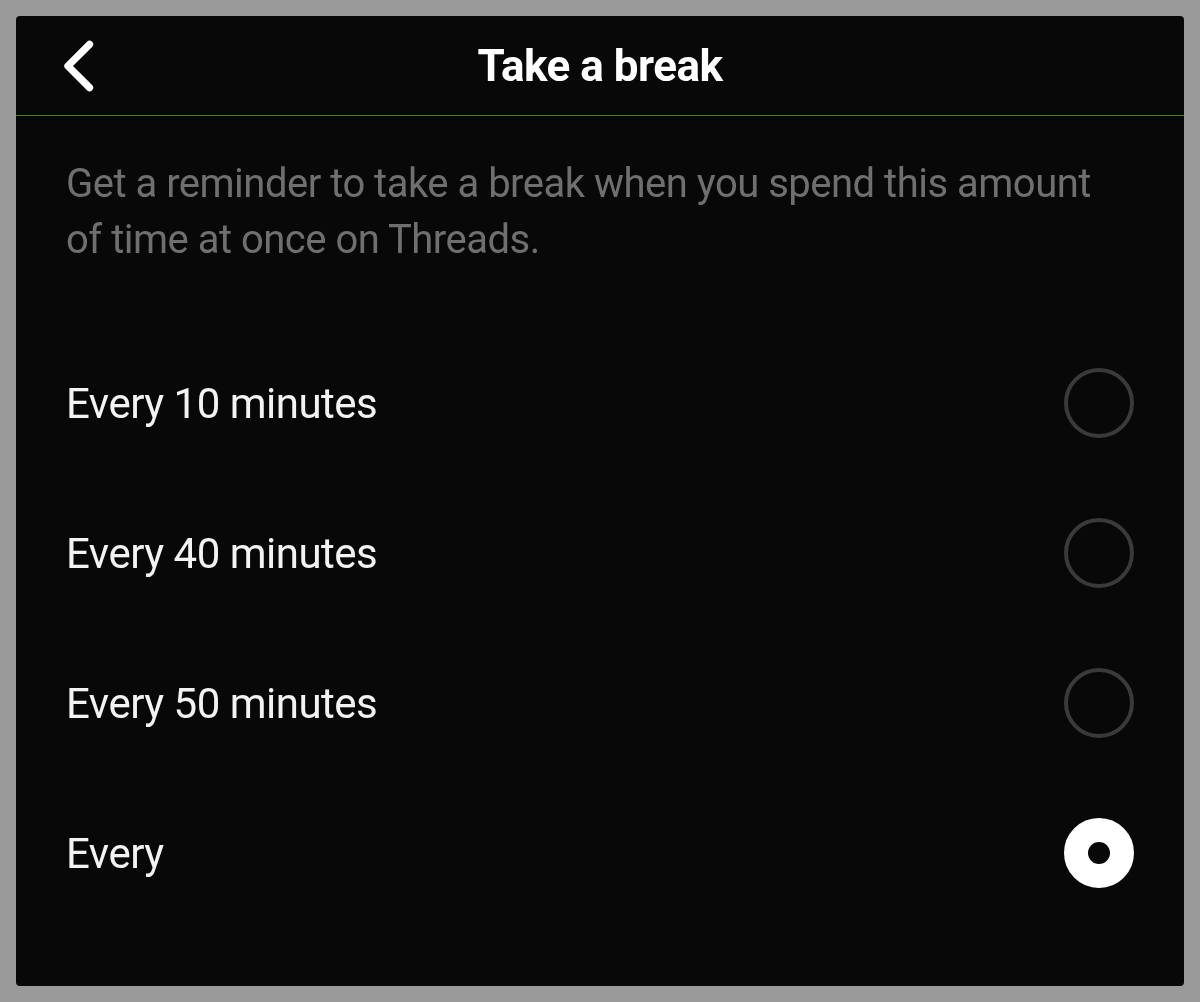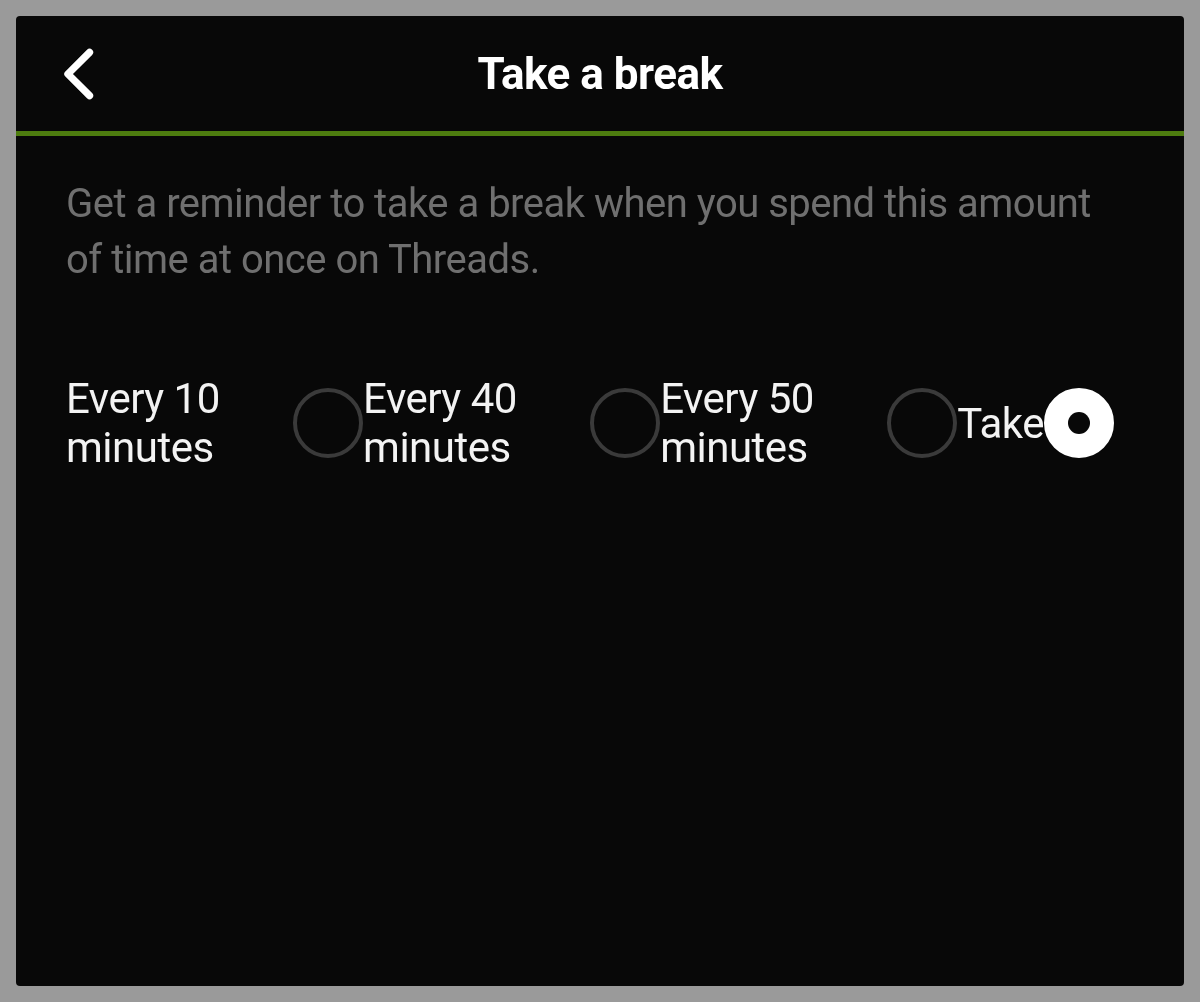--- a/index.html
+++ b/index.html
@@ -20,22 +20,22 @@
       width: 100%;
       height: 100%;
       border-radius: 4px;
       overflow: hidden;
       display: flex;
       flex-direction: column;
     }
     .header {
       display: flex;
       align-items: center;
-      height: 120px;
-      border-bottom: 5px solid #4d7c0f;
+      height: 100px;
+      border-bottom: 1px solid #4d7c0f;
       position: relative;
     }
     .back-button {
       position: absolute;
       left: 36px;
       top: 50%;
       transform: translateY(-50%);
       background: none;
       border: none;
       cursor: pointer;
@@ -50,33 +50,33 @@
     }
     .page-title {
       color: #ffffff;
       font-size: 44px;
       font-weight: 700;
       text-align: center;
       flex: 1;
       letter-spacing: -0.5px;
     }
     .content {
-      padding: 40px 70px 0 50px;
+      padding: 40px 50px 0 50px;
       flex: 1;
     }
     .description {
       color: #6f6f6f;
       font-size: 40px;
       line-height: 1.4;
       margin-bottom: 60px;
       letter-spacing: -0.5px;
     }
     .option-list {
       display: flex;
-      flex-direction: row;
+      flex-direction: column;
     }
     .option-row {
       display: flex;
       align-items: center;
       justify-content: space-between;
       height: 150px;
       cursor: pointer;
     }
     .option-label {
       color: #f3f3f3;
@@ -129,18 +129,18 @@
       </div>
       <div class="option-row">
         <span class="option-label">Every 40 minutes</span>
         <span class="radio"></span>
       </div>
       <div class="option-row">
         <span class="option-label">Every 50 minutes</span>
         <span class="radio"></span>
       </div>
       <div class="option-row">
-        <span class="option-label">Take</span>
+        <span class="option-label">Every</span>
         <span class="radio selected"></span>
       </div>
     </div>
   </div>
 </div>
 
 </body></html>

